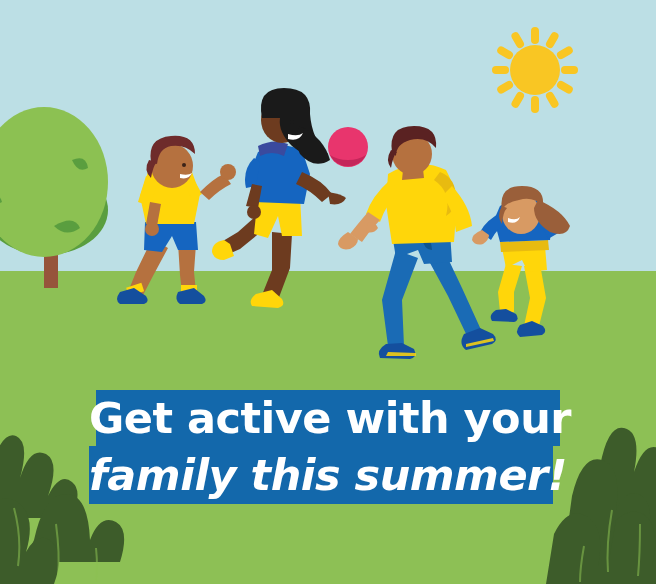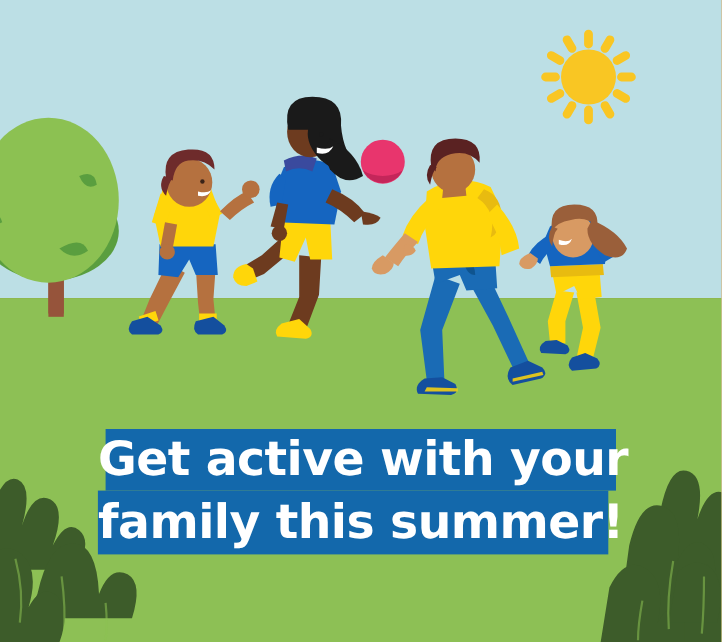--- a/index.html
+++ b/index.html
@@ -1,19 +1,19 @@
 <!DOCTYPE html>
 <html><head>
 <meta charset="utf-8">
 <style>
   html,body{margin:0;padding:0;background:#fff;}
   body{font-family:"DejaVu Sans","Liberation Sans",sans-serif;}
   #poster{
     position:relative;width:656px;height:584px;overflow:hidden;
-    background:#a16207;
+    background:#737373;
   }
   .layer{position:absolute;top:0;left:0;width:656px;height:584px;}
   .sky{position:absolute;left:0;top:0;width:656px;height:271px;background:#bcdfe5;}
   .grass{position:absolute;left:0;top:271px;width:656px;height:313px;background:#8dc055;}
 
   
   #banner{position:absolute;left:0;top:0;width:656px;height:584px;pointer-events:none;}
   .band{position:absolute;background:#1368ab;}
   .band1{left:96px;top:390px;width:464px;height:56px;}
   .band2{left:89px;top:446px;width:464px;height:58px;}
@@ -21,21 +21,21 @@
     position:absolute;left:0;top:390px;width:656px;height:114px;
     color:#ffffff;font-weight:bold;letter-spacing:-0.5px;
     text-align:center;
   }
   .bline{
     font-size:43px;line-height:57px;height:57px;
     font-family:"DejaVu Sans","Liberation Sans",sans-serif;
     white-space:nowrap;
   }
   .bline1{padding-left:4px;}
-  .bline2{padding-left:0px;}
+  .bline2{padding-left:0px;font-style:italic;}
 </style>
 </head>
 <body>
 
 <div id="poster">
 
   <div class="sky"></div>
   <div class="grass"></div>
 
   <svg class="layer" viewBox="0 0 656 584" width="656" height="584">

